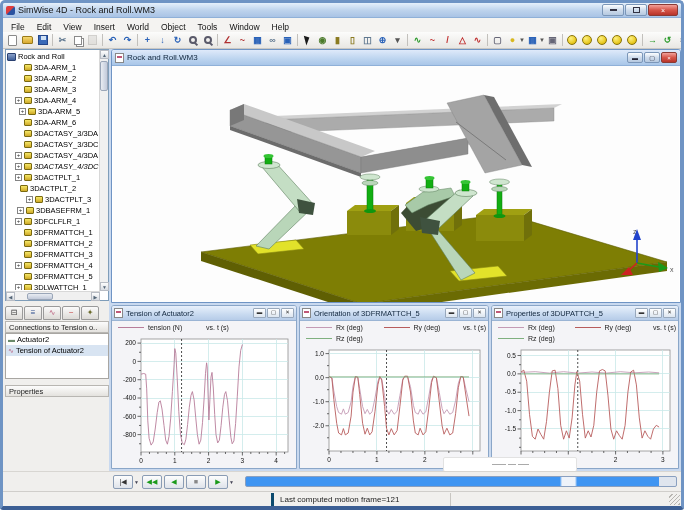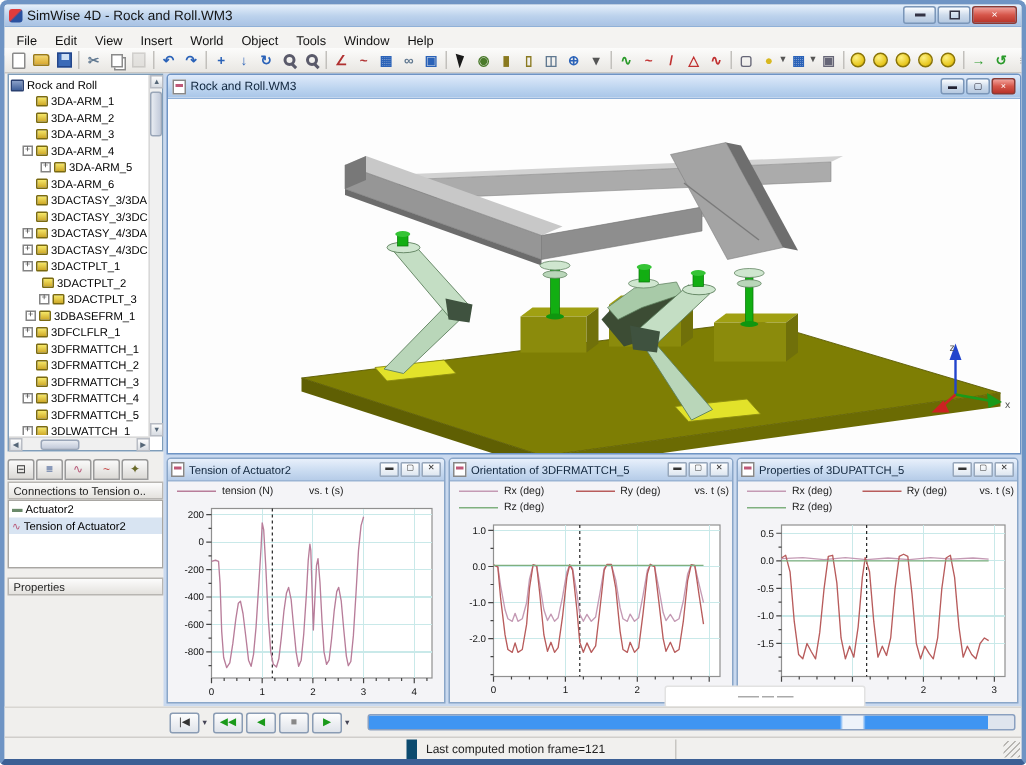--- a/index.html
+++ b/index.html
@@ -83,21 +83,21 @@
   .leg-swatch{width:26px;height:0;border-top:1px solid;margin-right:4px;flex:none;}
   .leg-txt{font-size:7px;color:#222;white-space:nowrap;}
   .leg-vs{font-size:7px;color:#222;margin-left:2px;white-space:nowrap;}
   
   #playbar{position:absolute;left:0;top:468px;width:678px;height:20px;background:#f0efed;border-top:1px solid #d8d6d2;display:flex;align-items:center;padding-left:110px;}
   .pb-btn{height:14px;min-width:20px;border:1px solid #8a9cb4;border-radius:2px;background:linear-gradient(#fdfdfd,#dfe3ea);font-size:7px;display:flex;align-items:center;justify-content:center;margin-right:2px;line-height:1;padding:0 2px;}
   .pb-caret{font-size:5px;color:#445;margin:0 3px 0 -1px;}
   #time-slider{flex:1;height:11px;margin:0 4px 0 8px;border:1px solid #8aa0c0;border-radius:2px;background:linear-gradient(90deg,#3f95f2 0%,#3f95f2 73%,#eef3fa 73.5%,#eef3fa 76.5%,#3f95f2 77%,#3f95f2 96%,#dfe5ee 96%,#dfe5ee 100%);}
   
   #statusbar{position:absolute;left:0;top:488px;width:678px;height:15px;background:#f1f0ee;border-top:1px solid #d0cecb;font-size:8px;color:#222;}
-  #status-cell{position:absolute;left:268px;top:1px;height:13px;width:180px;border-left:7px solid #0c4a6e;border-right:1px solid #c8c6c2;display:flex;align-items:center;padding-left:6px;}
+  #status-cell{position:absolute;left:268px;top:1px;height:13px;width:180px;border-left:3px solid #0c4a6e;border-right:1px solid #c8c6c2;display:flex;align-items:center;padding-left:6px;}
   #grip{position:absolute;right:1px;bottom:1px;width:11px;height:11px;background:repeating-linear-gradient(135deg,transparent 0 2px,#b8b6b2 2px 3px);}
   #artifact{position:absolute;left:334px;top:408px;width:134px;height:15px;background:#fff;border:1px solid #e2e2e2;border-radius:2px;display:flex;align-items:center;justify-content:center;gap:2px;}
   #artifact i{display:block;width:14px;height:1px;background:#aaa;}
   .plot{display:block;margin:1px 3px;background:#f4f4f7;}
 </style>
 </head>
 <body>
 
 <div id="win">
 
@@ -228,21 +228,21 @@
           <div class="trow" style="padding-left: 8px;">
             <span class="spc"></span>
             <span class="body-ico"></span>
             <span>3DA-ARM_3</span>
           </div>
           <div class="trow" style="padding-left: 8px;">
             <span class="plus">+</span>
             <span class="body-ico"></span>
             <span>3DA-ARM_4</span>
           </div>
-          <div class="trow" style="padding-left: 20px;">
+          <div class="trow" style="padding-left: 12px;">
             <span class="plus">+</span>
             <span class="body-ico"></span>
             <span>3DA-ARM_5</span>
           </div>
           <div class="trow" style="padding-left: 8px;">
             <span class="spc"></span>
             <span class="body-ico"></span>
             <span>3DA-ARM_6</span>
           </div>
           <div class="trow" style="padding-left: 8px;">
@@ -253,31 +253,31 @@
           <div class="trow" style="padding-left: 8px;">
             <span class="spc"></span>
             <span class="body-ico"></span>
             <span>3DACTASY_3/3DC</span>
           </div>
           <div class="trow" style="padding-left: 8px;">
             <span class="plus">+</span>
             <span class="body-ico"></span>
             <span>3DACTASY_4/3DA</span>
           </div>
-          <div class="trow" style="padding-left: 8px;">
+          <div class="trow" style="padding-left: 8px; font-style: italic;">
             <span class="plus">+</span>
             <span class="body-ico"></span>
             <span>3DACTASY_4/3DC</span>
           </div>
           <div class="trow" style="padding-left: 8px;">
             <span class="plus">+</span>
             <span class="body-ico"></span>
             <span>3DACTPLT_1</span>
           </div>
-          <div class="trow" style="padding-left: 12px;">
+          <div class="trow" style="padding-left: 4px;">
             <span class="spc"></span>
             <span class="body-ico"></span>
             <span>3DACTPLT_2</span>
           </div>
           <div class="trow" style="padding-left: 12px; margin-left: 7px;">
             <span class="plus">+</span>
             <span class="body-ico"></span>
             <span>3DACTPLT_3</span>
           </div>
           <div class="trow" style="padding-left: 10px;">

